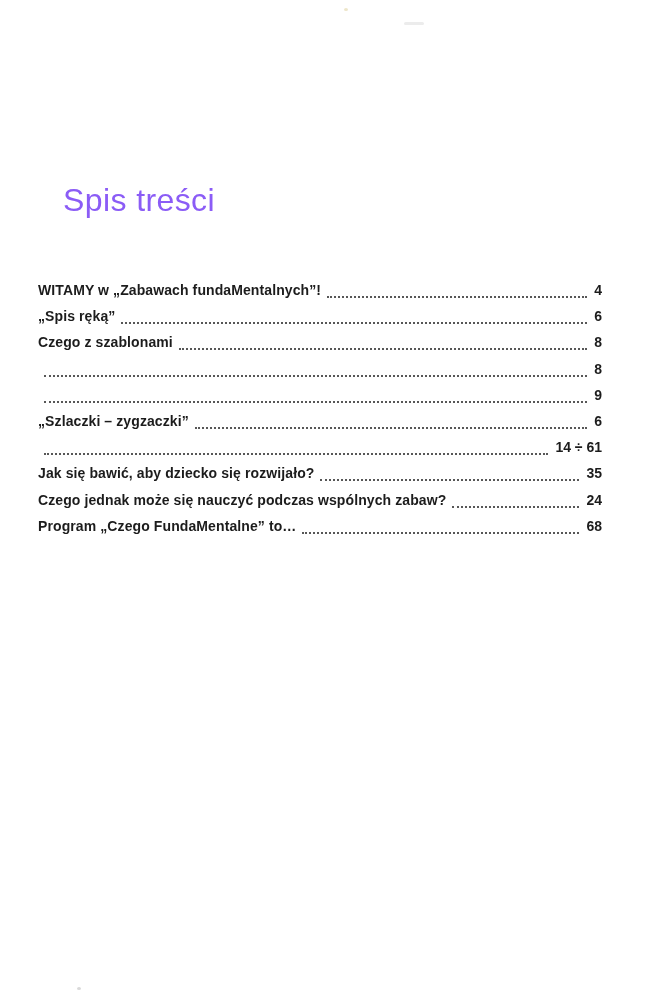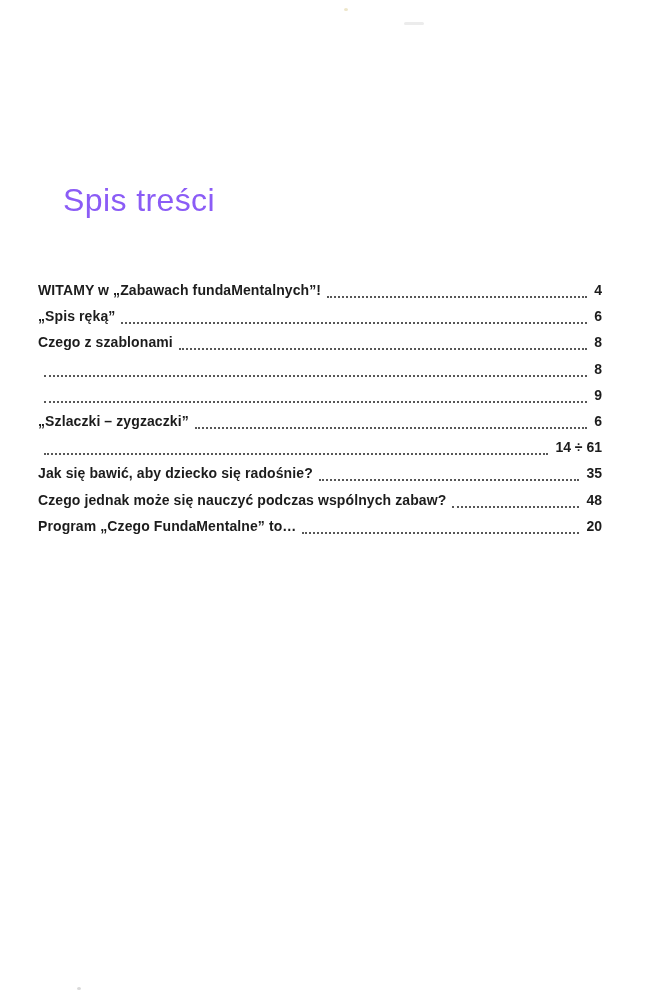--- a/index.html
+++ b/index.html
@@ -108,35 +108,35 @@
       <span class="toc-leader"></span>
       <span class="toc-page">6</span>
     </div>
 
     <div class="toc-row">
       <span class="toc-leader"></span>
       <span class="toc-page">14 ÷ 61</span>
     </div>
 
     <div class="toc-row">
-      <span class="toc-label">Jak się bawić, aby dziecko się radośnie?</span>
+      <span class="toc-label">Jak się bawić, aby dziecko się rozwijało?</span>
       <span class="toc-leader"></span>
       <span class="toc-page">35</span>
     </div>
 
     <div class="toc-row">
       <span class="toc-label">Czego jednak może się nauczyć podczas wspólnych zabaw?</span>
       <span class="toc-leader"></span>
-      <span class="toc-page">48</span>
+      <span class="toc-page">24</span>
     </div>
 
     <div class="toc-row">
       <span class="toc-label">Program „Czego FundaMentalne” to…</span>
       <span class="toc-leader"></span>
-      <span class="toc-page">20</span>
+      <span class="toc-page">68</span>
     </div>
 
   </div>
 
   <span class="speck speck-1"></span>
   <span class="speck speck-2"></span>
   <span class="speck speck-3"></span>
 
 </div>
 

